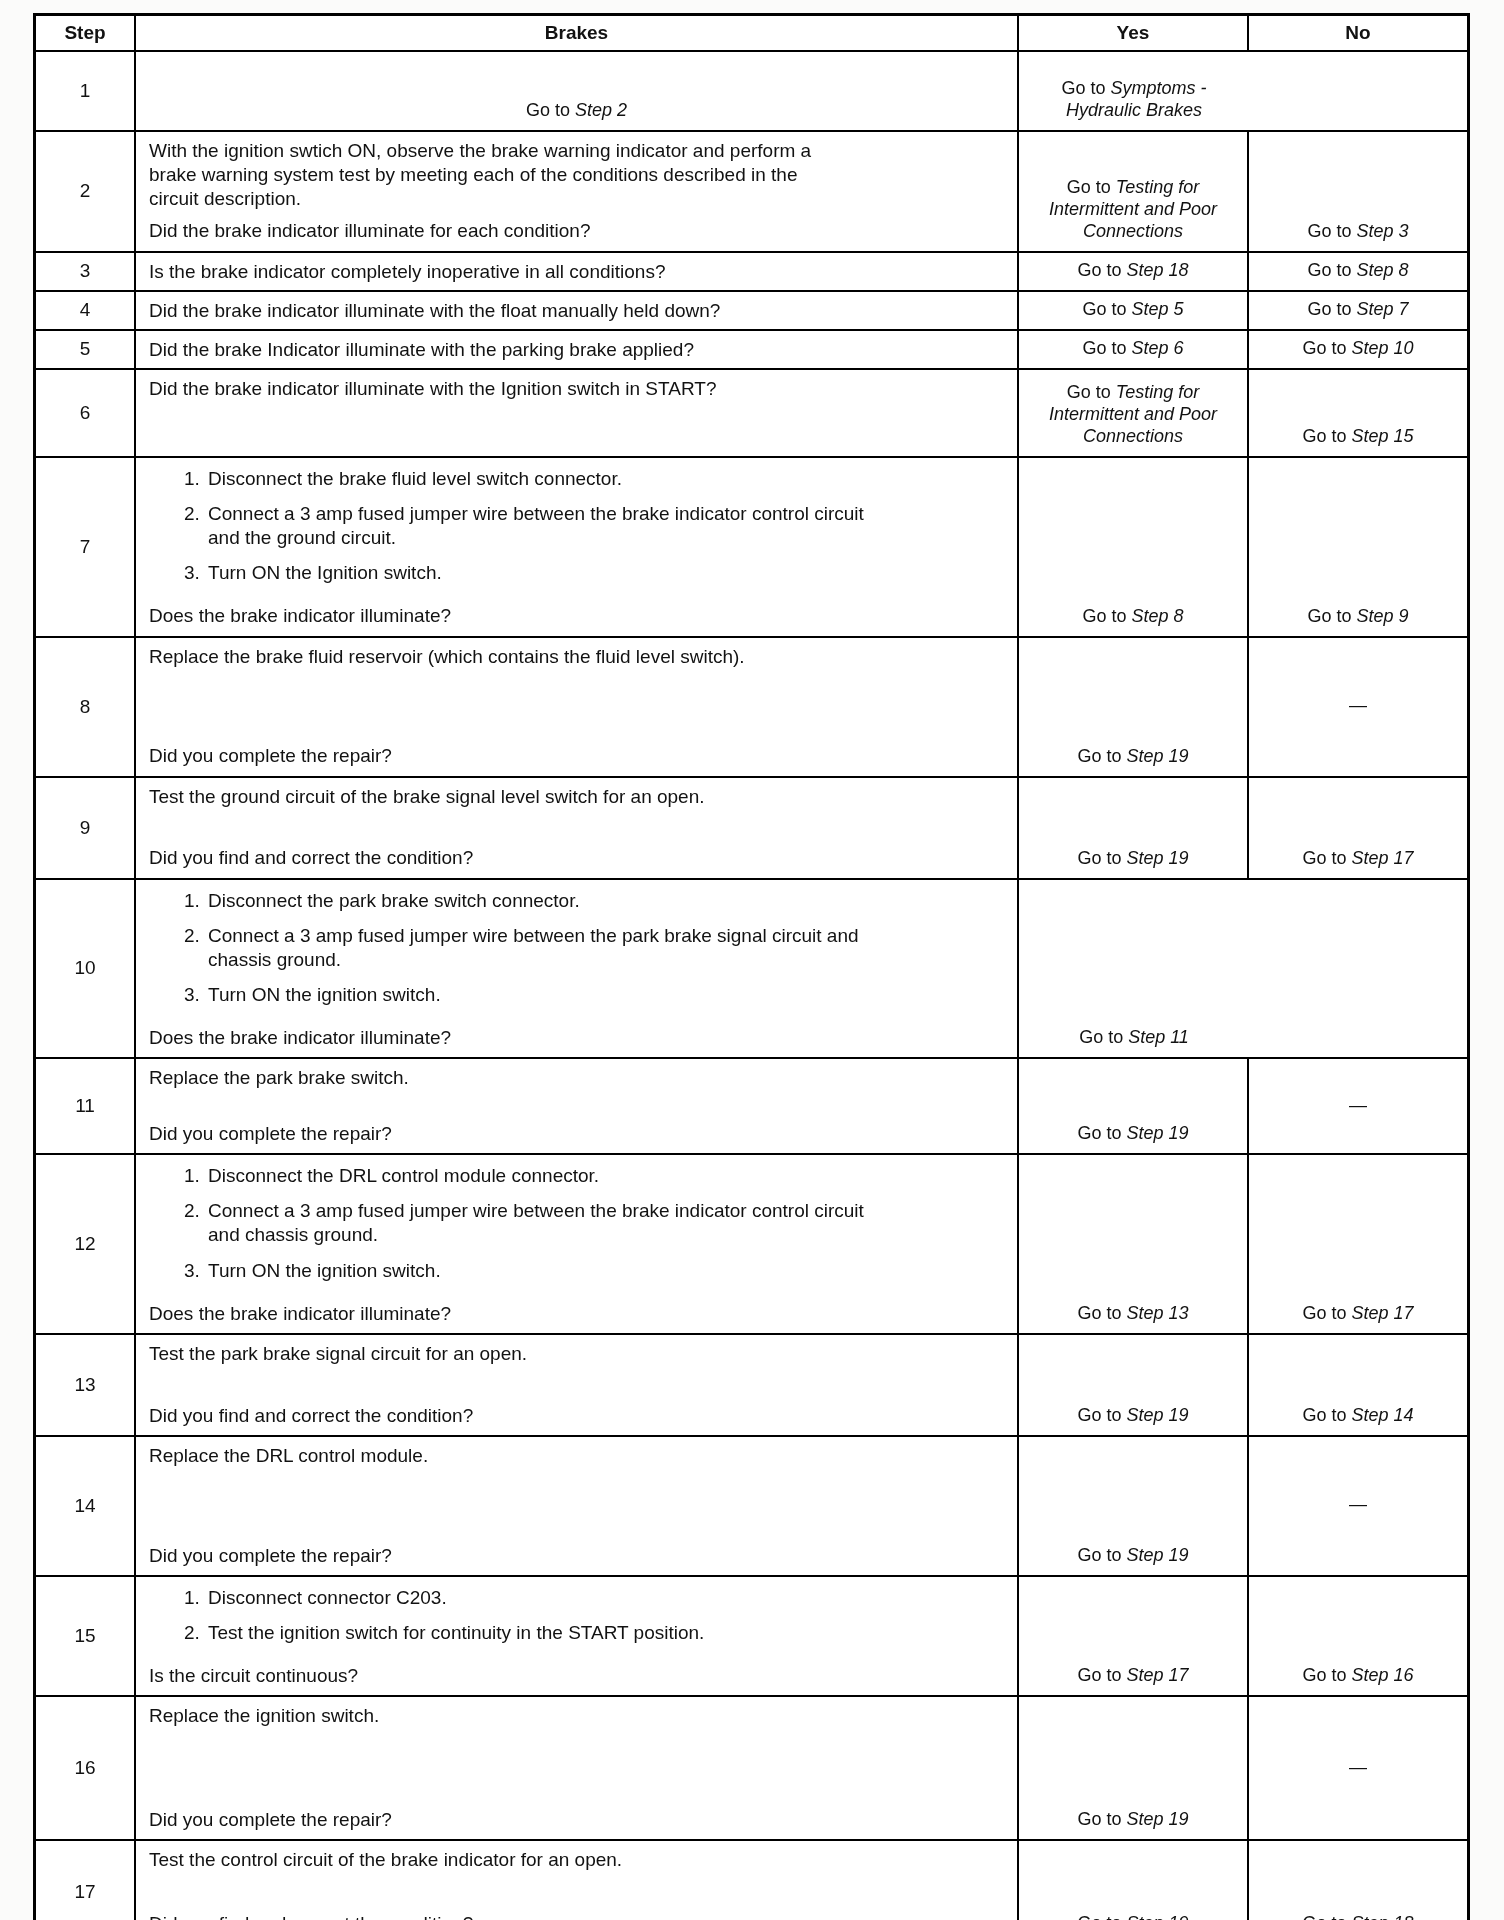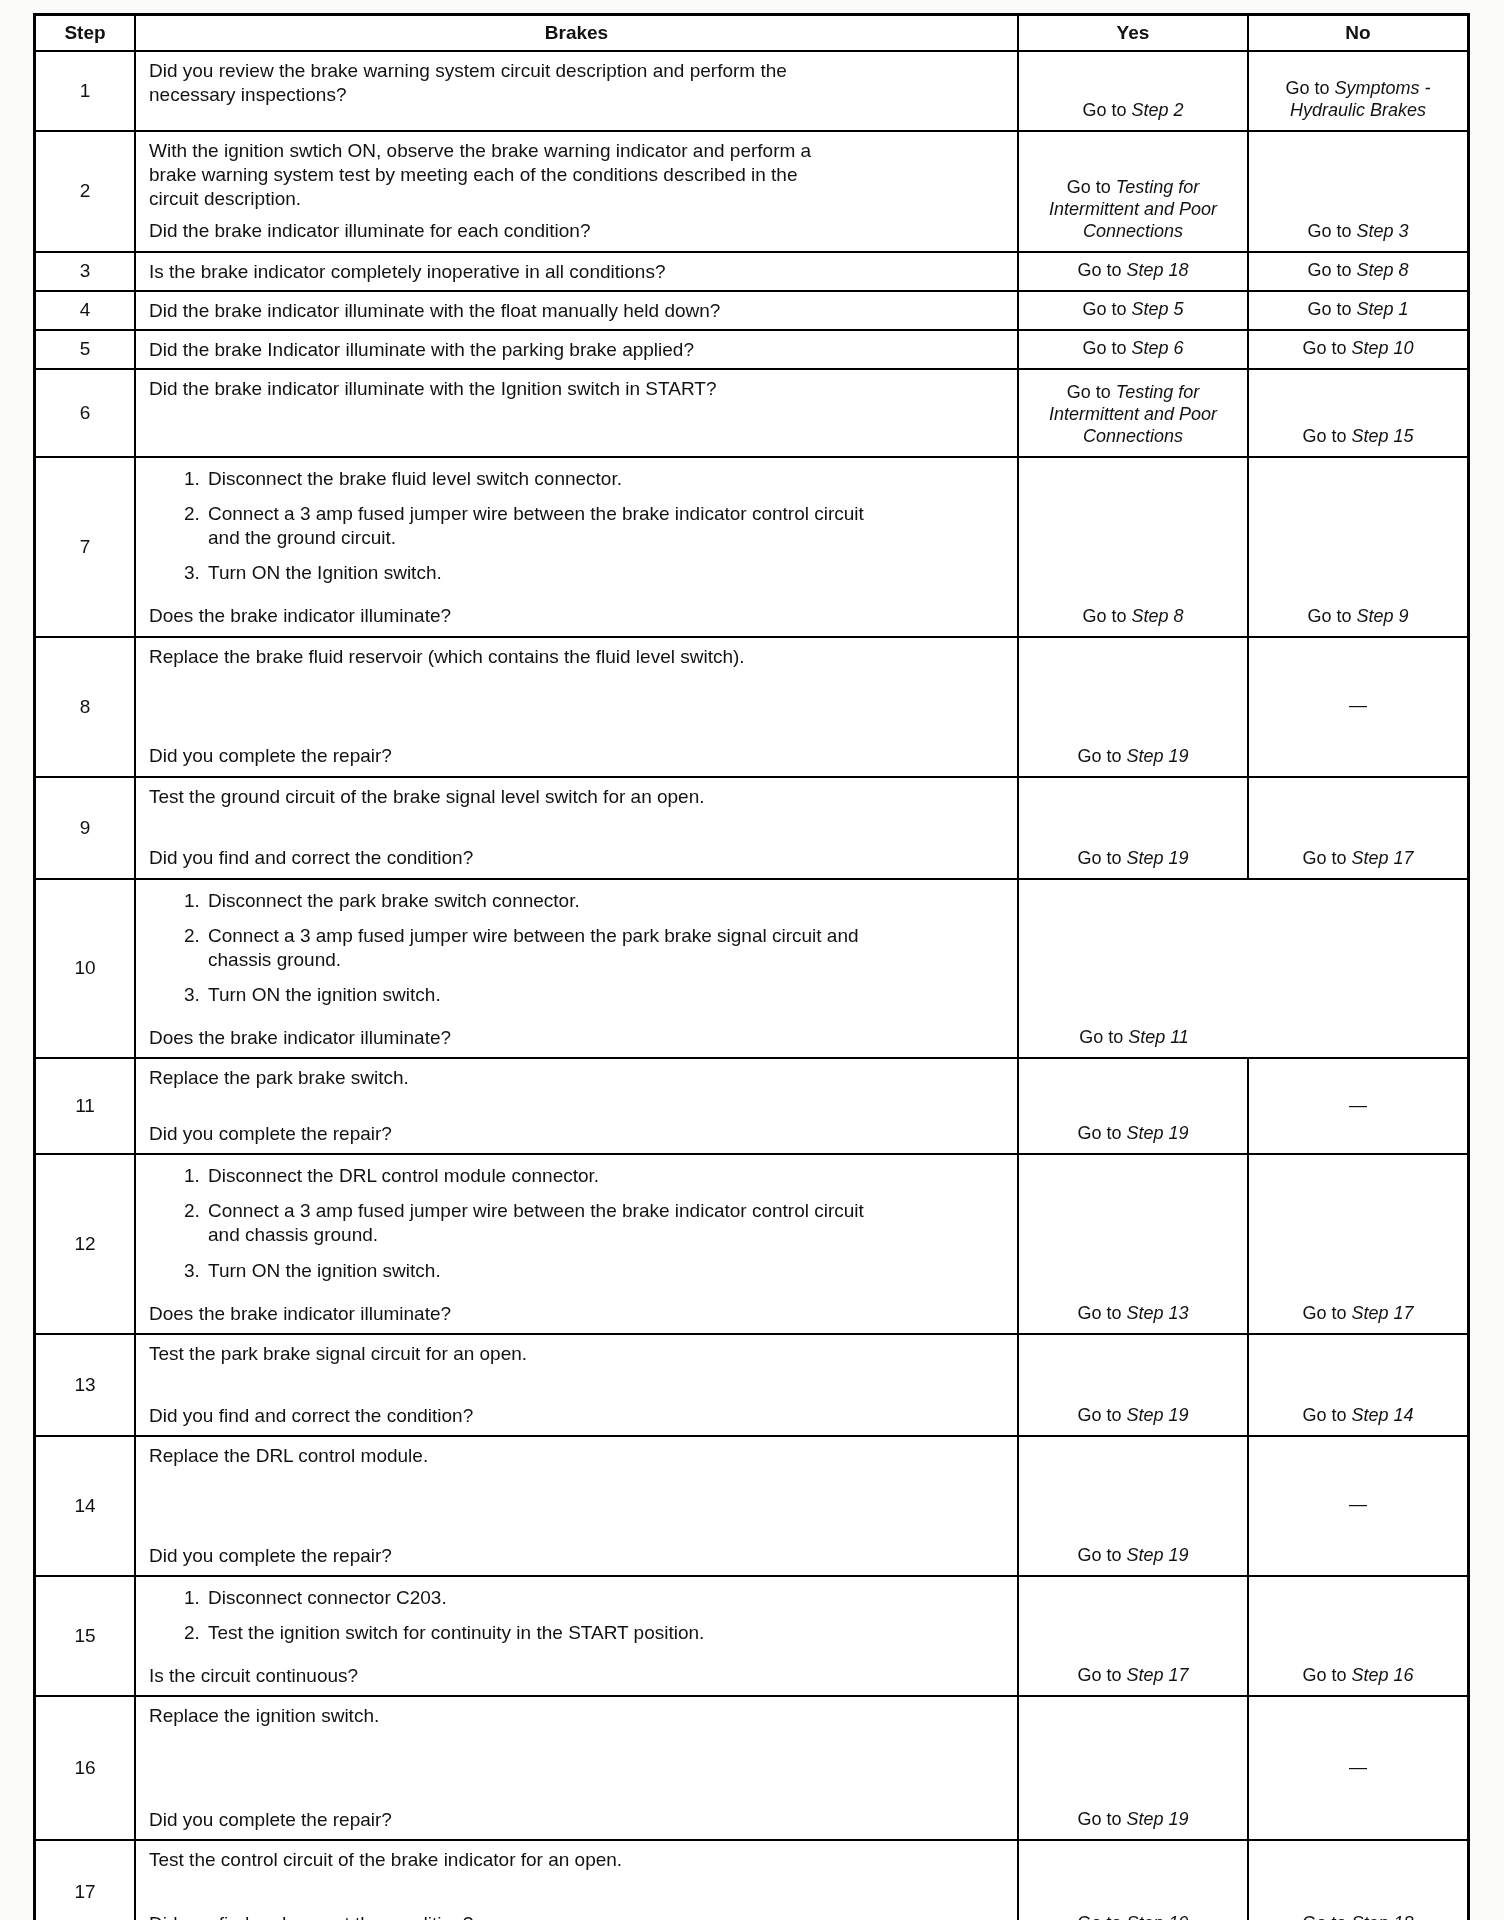--- a/index.html
+++ b/index.html
@@ -75,26 +75,20 @@
   <div class="dtable">
     <div class="row header-row">
       <div class="cell hdr">Step</div>
       <div class="cell hdr">Brakes</div>
       <div class="cell hdr">Yes</div>
       <div class="cell hdr">No</div>
     </div>
     <div>
   <div class="row" style="min-height: 80px;">
     <div class="cell step-cell">1</div>
-    <div class="cell action-cell">
-      <div class="action-top">
-              <p class="intro">Did you review the brake warning system circuit description and perform the necessary inspections?</p>
-            </div>
-
-    </div>
     <div class="cell goto-cell">
             <span><span>Go to </span><i>Step 2</i></span>
           </div>
     <div class="cell goto-cell">
             <span><span>Go to </span><i>Symptoms - Hydraulic Brakes</i></span>
           </div>
   </div>
 
   <div class="row" style="min-height: 108px;">
     <div class="cell step-cell">2</div>
@@ -133,21 +127,21 @@
     <div class="cell action-cell">
       <div class="action-top">
               <p class="intro">Did the brake indicator illuminate with the float manually held down?</p>
             </div>
 
     </div>
     <div class="cell goto-cell">
             <span><span>Go to </span><i>Step 5</i></span>
           </div>
     <div class="cell goto-cell">
-            <span><span>Go to </span><i>Step 1</i></span>
+            <span><span>Go to </span><i>Step 7</i></span>
           </div>
   </div>
 
   <div class="row" style="min-height: 30px;">
     <div class="cell step-cell">5</div>
     <div class="cell action-cell">
       <div class="action-top">
               <p class="intro">Did the brake Indicator illuminate with the parking brake applied?</p>
             </div>
 

